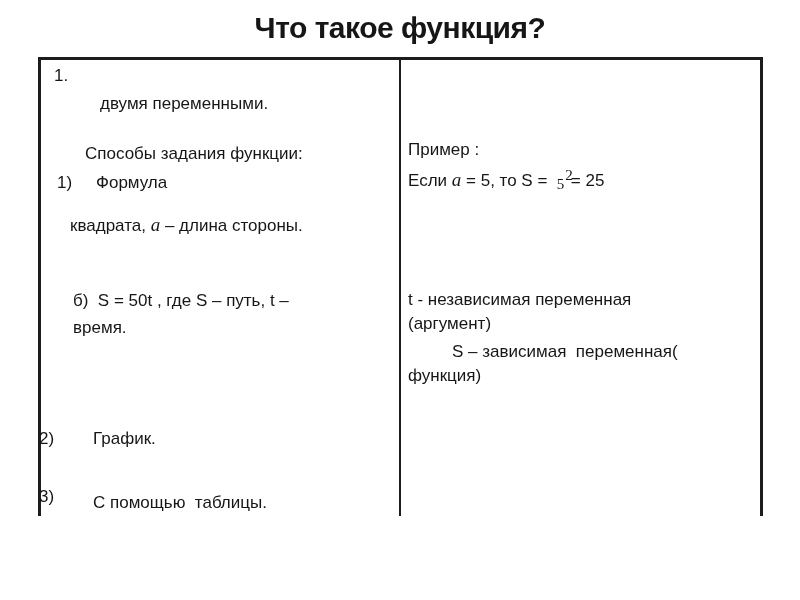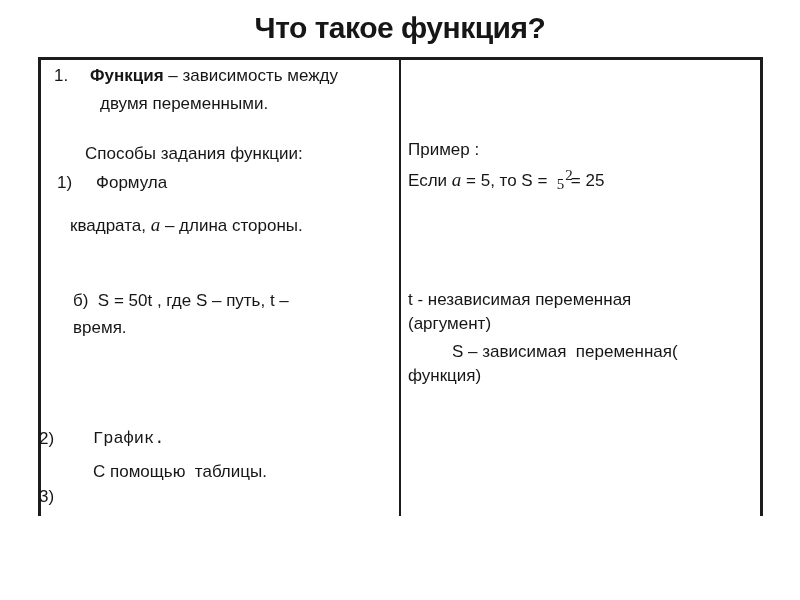--- a/index.html
+++ b/index.html
@@ -78,38 +78,37 @@
 <body>
 
 <div class="slide">
 
   <div class="title">Что такое функция?</div>
 
   <div class="content-table"></div>
   <div class="column-divider"></div>
 
   <div class="line" style="left:54px; top:65px;">1.</div>
-  <div class="line" style="left:90px; top:65px;"><span class="bold">Функция</span><span> – зависимость между</span></div>
   <div class="line" style="left:84px; top:93px;margin-left:16px;">двумя переменными.</div>
 
   <div class="line" style="left:85px; top:143px;">Способы задания функции:</div>
 
   <div class="line" style="left:57px; top:172px;">1)</div>
   <div class="line" style="left:96px; top:172px;">Формула</div>
 
   <div class="line" style="left:70px; top:213px;"><span>квадрата, </span><span class="mvar">a</span><span> – длина стороны.</span></div>
 
   <div class="line" style="left:73px; top:290px;">б)  S = 50t , где S – путь, t –</div>
   <div class="line" style="left:73px; top:317px;">время.</div>
 
   <div class="line" style="left:39px; top:428px;">2)</div>
-  <div class="line" style="left:93px; top:428px;font-family:Liberation Mono, monospace;">График.</div>
+  <div class="line" style="left:93px; top:428px;">График.</div>
 
   <div class="line" style="left:39px; top:486px;">3)</div>
-  <div class="line" style="left:93px; top:461px;">С помощью  таблицы.</div>
+  <div class="line" style="left:93px; top:492px;">С помощью  таблицы.</div>
 
   <div class="line" style="left:408px; top:139px;">Пример :</div>
 
   <div class="line" style="left:408px; top:168px;"><span>Если </span><span class="mvar">a</span><span> = 5, то S =  </span><span class="eq-base">5</span><span class="eq-sup">2</span><span>= 25</span></div>
 
   <div class="line" style="left:408px; top:289px;">t - независимая переменная</div>
   <div class="line" style="left:408px; top:313px;">(аргумент)</div>
   <div class="line" style="left:408px; top:341px;margin-left:44px;">S – зависимая  переменная(</div>
   <div class="line" style="left:408px; top:365px;">функция)</div>
 

